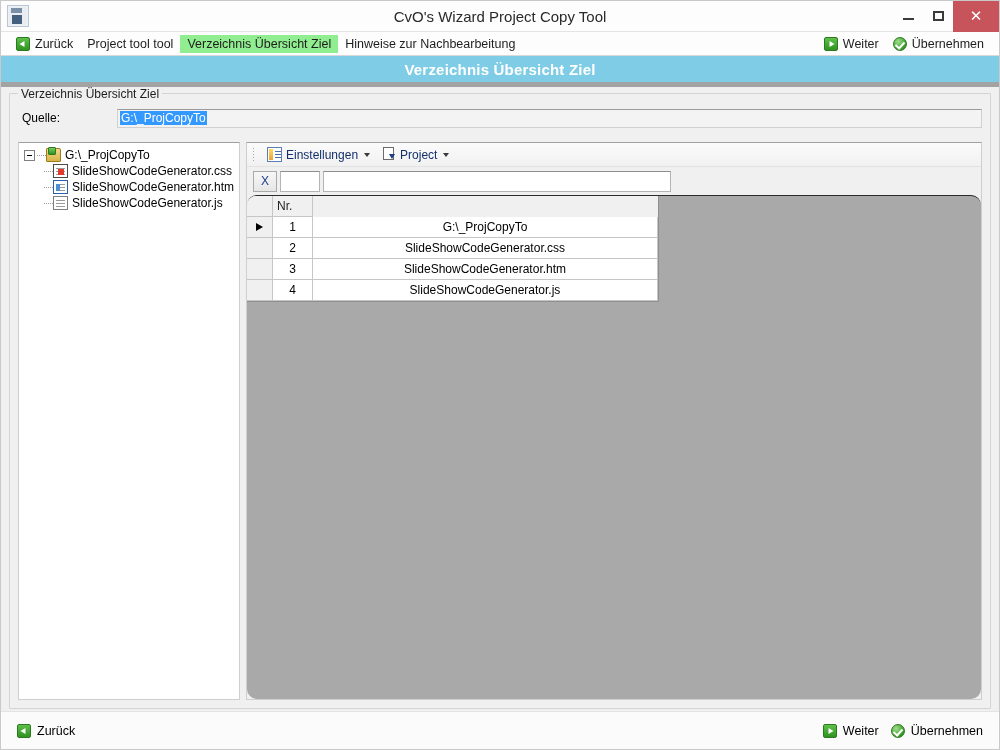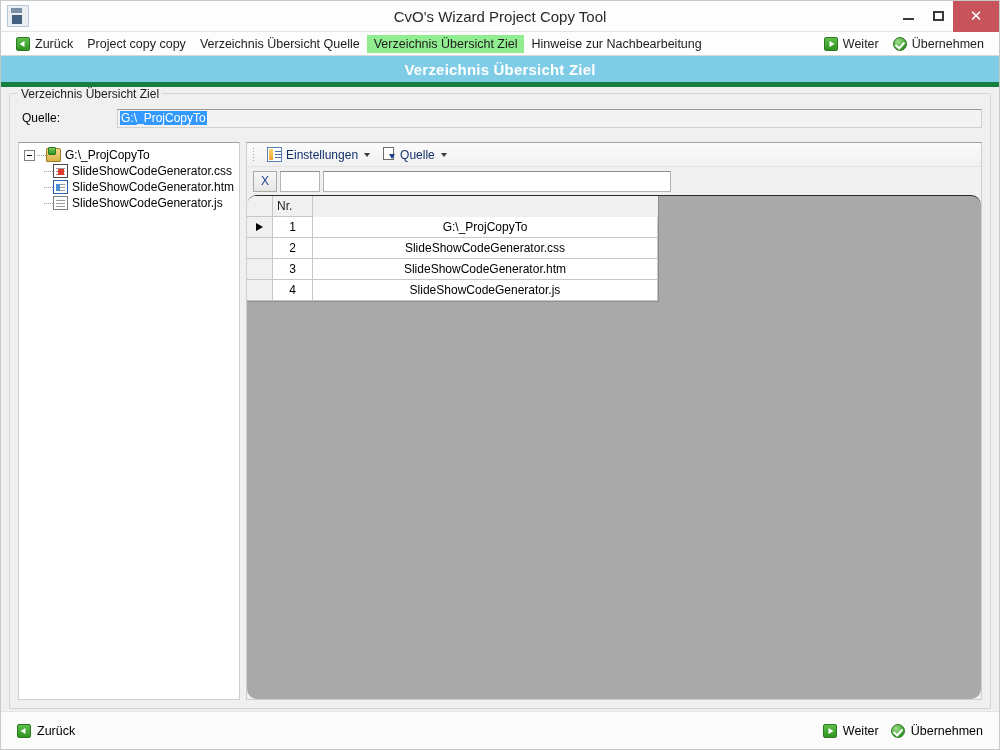--- a/index.html
+++ b/index.html
@@ -10,21 +10,21 @@
     font-family: "Liberation Sans", sans-serif;
     font-size: 12px;
     color: #000000;
     overflow: hidden;
   }
 
   
   #window {
     position: relative;
     width: 1000px; height: 750px;
-    background: #15803d;
+    background: #a3a3a3;
     border: 1px solid #c9c9c9;
   }
 
   
   #titlebar {
     position: relative;
     height: 31px;
     background: #fdfdfd;
     display: flex;
     align-items: center;
@@ -520,24 +520,21 @@
       <div class="win-btn close">✕</div>
     </div>
   </div>
 
   <div id="navbar">
     <div class="nav-item">
       <span class="ico-sq left"></span>
       <span>Zurück</span>
     </div>
     <div class="nav-item">
-      <span>Project copy copy</span>
-    </div>
-    <div class="nav-item">
-      <span>Verzeichnis Übersicht Quelle</span>
+      <span>Project tool tool</span>
     </div>
     <div class="nav-item active">
       <span>Verzeichnis Übersicht Ziel</span>
     </div>
     <div class="nav-item">
       <span>Hinweise zur Nachbearbeitung</span>
     </div>
     <div class="nav-right">
       <div class="nav-item">
         <span class="ico-sq right"></span>
@@ -593,21 +590,21 @@
 
           <div id="toolstrip">
             <span class="grip"></span>
             <div class="ts-item">
               <span class="ts-icon-settings"></span>
               <span>Einstellungen</span>
               <span class="caret"></span>
             </div>
             <div class="ts-item">
               <span class="ts-icon-export"></span>
-              <span>Quelle</span>
+              <span>Project</span>
               <span class="caret"></span>
             </div>
           </div>
 
           <div id="filter-row">
             <div id="clear-btn">X</div>
             <input id="filter-small" type="text" value="" style="">
             <input id="filter-text" type="text" value="" style="">
           </div>
 

